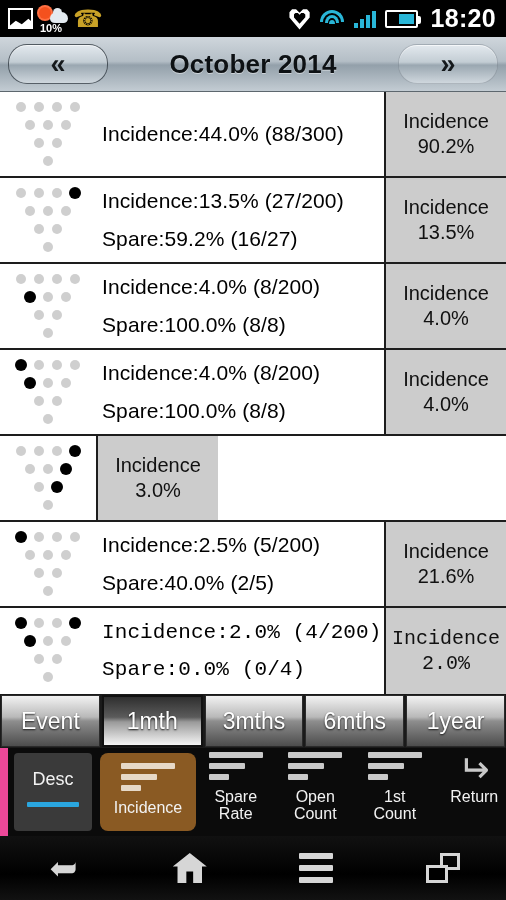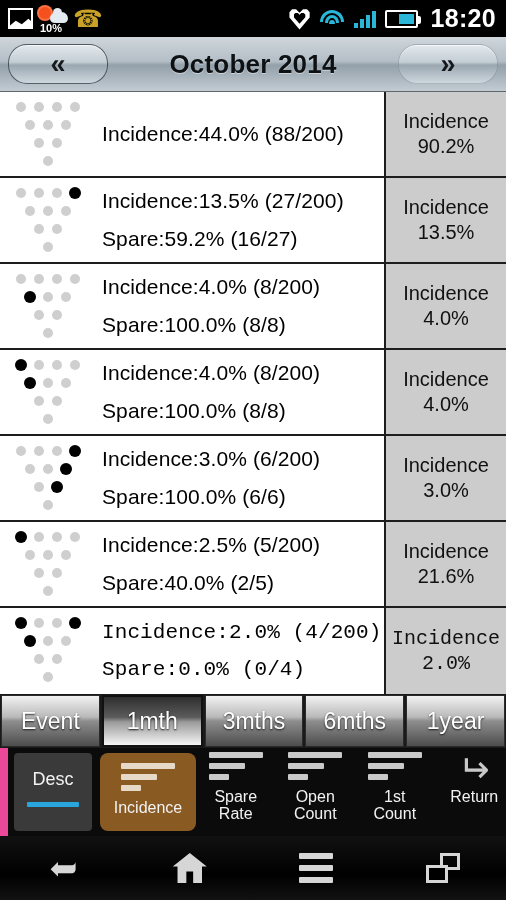--- a/index.html
+++ b/index.html
@@ -200,21 +200,21 @@
             <div class="dot" style="left: 56px; top: 2px;"></div>
             <div class="dot" style="left: 11px; top: 20px;"></div>
             <div class="dot" style="left: 29px; top: 20px;"></div>
             <div class="dot" style="left: 47px; top: 20px;"></div>
             <div class="dot" style="left: 20px; top: 38px;"></div>
             <div class="dot" style="left: 38px; top: 38px;"></div>
             <div class="dot" style="left: 29px; top: 56px;"></div>
           </div>
         </div>
         <div class="row-text">
-          <div class="line">Incidence:44.0%  (88/200)</div>
+          <div class="line">Incidence:44.0%  (88/300)</div>
         </div>
         <div class="row-value">
           <div>Incidence</div>
           <div>90.2%</div>
         </div>
       </div>
       <div class="row">
         <div class="row-chart">
           <div class="dots">
             <div class="dot" style="left: 2px; top: 2px;"></div>
@@ -293,24 +293,20 @@
             <div class="dot" style="left: 20px; top: 2px;"></div>
             <div class="dot" style="left: 38px; top: 2px;"></div>
             <div class="dot on" style="left: 56px; top: 2px;"></div>
             <div class="dot" style="left: 11px; top: 20px;"></div>
             <div class="dot" style="left: 29px; top: 20px;"></div>
             <div class="dot on" style="left: 47px; top: 20px;"></div>
             <div class="dot" style="left: 20px; top: 38px;"></div>
             <div class="dot on" style="left: 38px; top: 38px;"></div>
             <div class="dot" style="left: 29px; top: 56px;"></div>
           </div>
-        </div>
-        <div class="row-text">
-          <div class="line">Incidence:3.0%  (6/200)</div>
-          <div class="line">Spare:100.0%  (6/6)</div>
         </div>
         <div class="row-value">
           <div>Incidence</div>
           <div>3.0%</div>
         </div>
       </div>
       <div class="row">
         <div class="row-chart">
           <div class="dots">
             <div class="dot on" style="left: 2px; top: 2px;"></div>

